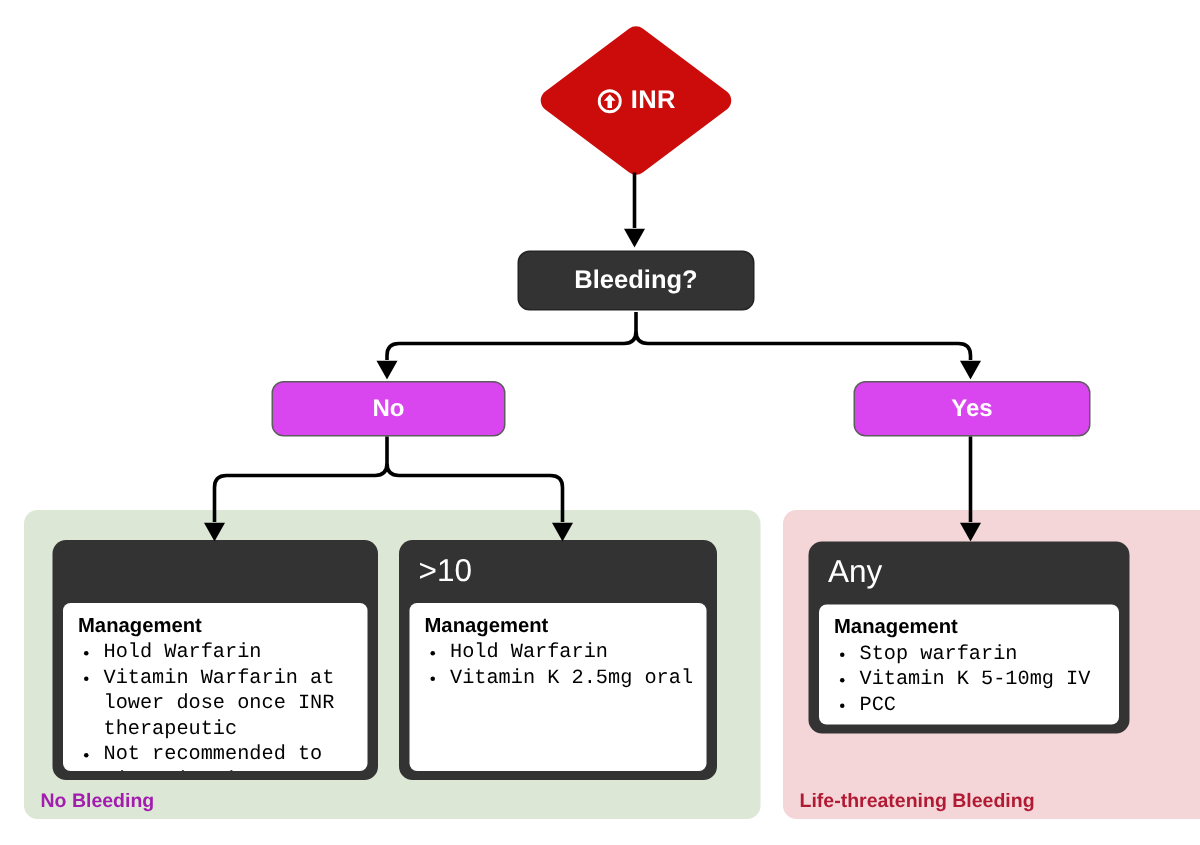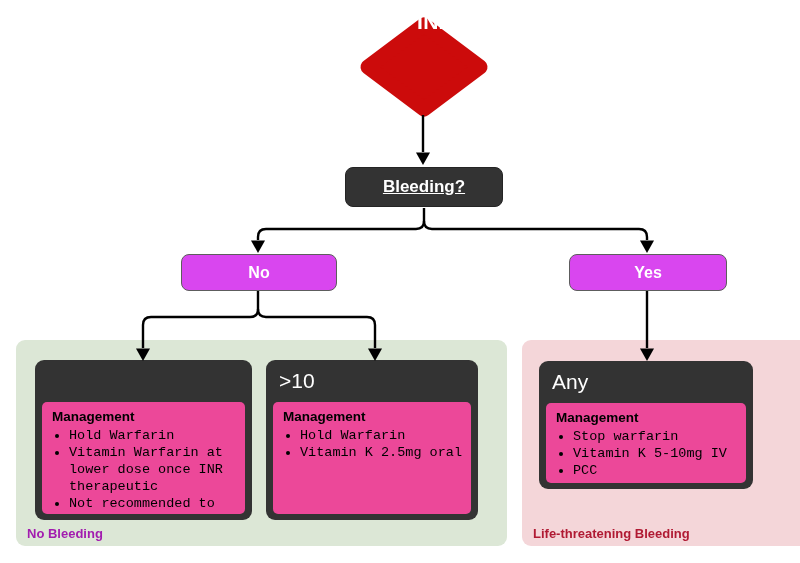--- a/index.html
+++ b/index.html
@@ -8,48 +8,48 @@
     font-family:"Liberation Sans",sans-serif;overflow:hidden;
   }
   
   .connectors{position:absolute;left:0;top:0;width:800px;height:563px;z-index:6;pointer-events:none;}
   .connectors path.line{stroke:#000;stroke-width:2.4;fill:none;}
   .connectors path.head{fill:#000;stroke:none;}
   
   .diamond-svg{position:absolute;left:350px;top:10px;width:148px;height:114px;z-index:2;}
   .diamond-label{
     position:absolute;left:350px;top:10px;width:148px;height:114px;z-index:3;
-    display:flex;justify-content:center;gap:6px;
-    color:#fff;font-weight:bold;font-size:21px;letter-spacing:.2px;
+    display:flex;align-items:center;justify-content:center;gap:6px;
+    color:#fff;font-weight:bold;font-size:17px;letter-spacing:.2px;
   }
   .diamond-label .up-icon{display:block;}
   
   .node{
     position:absolute;display:flex;align-items:center;justify-content:center;
     color:#fff;font-weight:bold;border-radius:8px;z-index:2;box-sizing:border-box;
   }
-  .node.dark{left:345px;top:167px;width:158px;height:40px;background:#333333;font-size:17px;border:1px solid #242424;text-decoration:underline;}
+  .node.dark{left:345px;top:167px;width:158px;height:40px;background:#333333;font-size:17px;border:1px solid #242424;}
   .node.gray{background:#d946ef;font-size:16px;border:1px solid #5d5d5d;}
   .node.no{left:181px;top:254px;width:156px;height:37px;}
   .node.yes{left:569px;top:254px;width:158px;height:37px;}
   
   .group{position:absolute;border-radius:9px;z-index:1;}
   .group.green{left:16px;top:340px;width:491px;height:206px;background:#dce7d6;}
   .group.pink{left:522px;top:340px;width:318px;height:206px;background:#f4d6d9;}
   .group-label{position:absolute;left:11px;bottom:5px;font-size:13px;font-weight:bold;}
   .group.green .group-label{color:#a21caf;margin-top:21px;}
   .group.pink .group-label{color:#b01a33;margin-top:20px;}
   
   .card{position:absolute;background:#333333;border-radius:9px;box-sizing:border-box;z-index:2;}
   .card.c1{left:19px;top:20px;width:217px;height:160px;}
   .card.c2{left:250px;top:20px;width:212px;height:160px;}
   .card.c3{left:17px;top:21px;width:214px;height:128px;}
   .card-header{color:#fff;font-size:21px;font-weight:400;padding:9px 0 0 13px;}
   .card-body{
-    position:absolute;left:7px;right:7px;top:42px;bottom:6px;background:#ec4899;
+    position:absolute;left:7px;right:7px;top:42px;bottom:6px;background:#ffffff;
     border-radius:5px;padding:7px 5px 4px 10px;box-sizing:border-box;overflow:hidden;color:#000;
   }
   .mgmt-title{font-weight:bold;font-size:13.5px;line-height:1.25;}
   .card-body ul{margin:1px 0 0 0;padding-left:17px;font-size:13.5px;line-height:1.26;}
   .card-body li{margin:0;padding:0;font-family:Liberation Mono, monospace;}
 </style>
 </head>
 <body>
 
 <div class="canvas">

